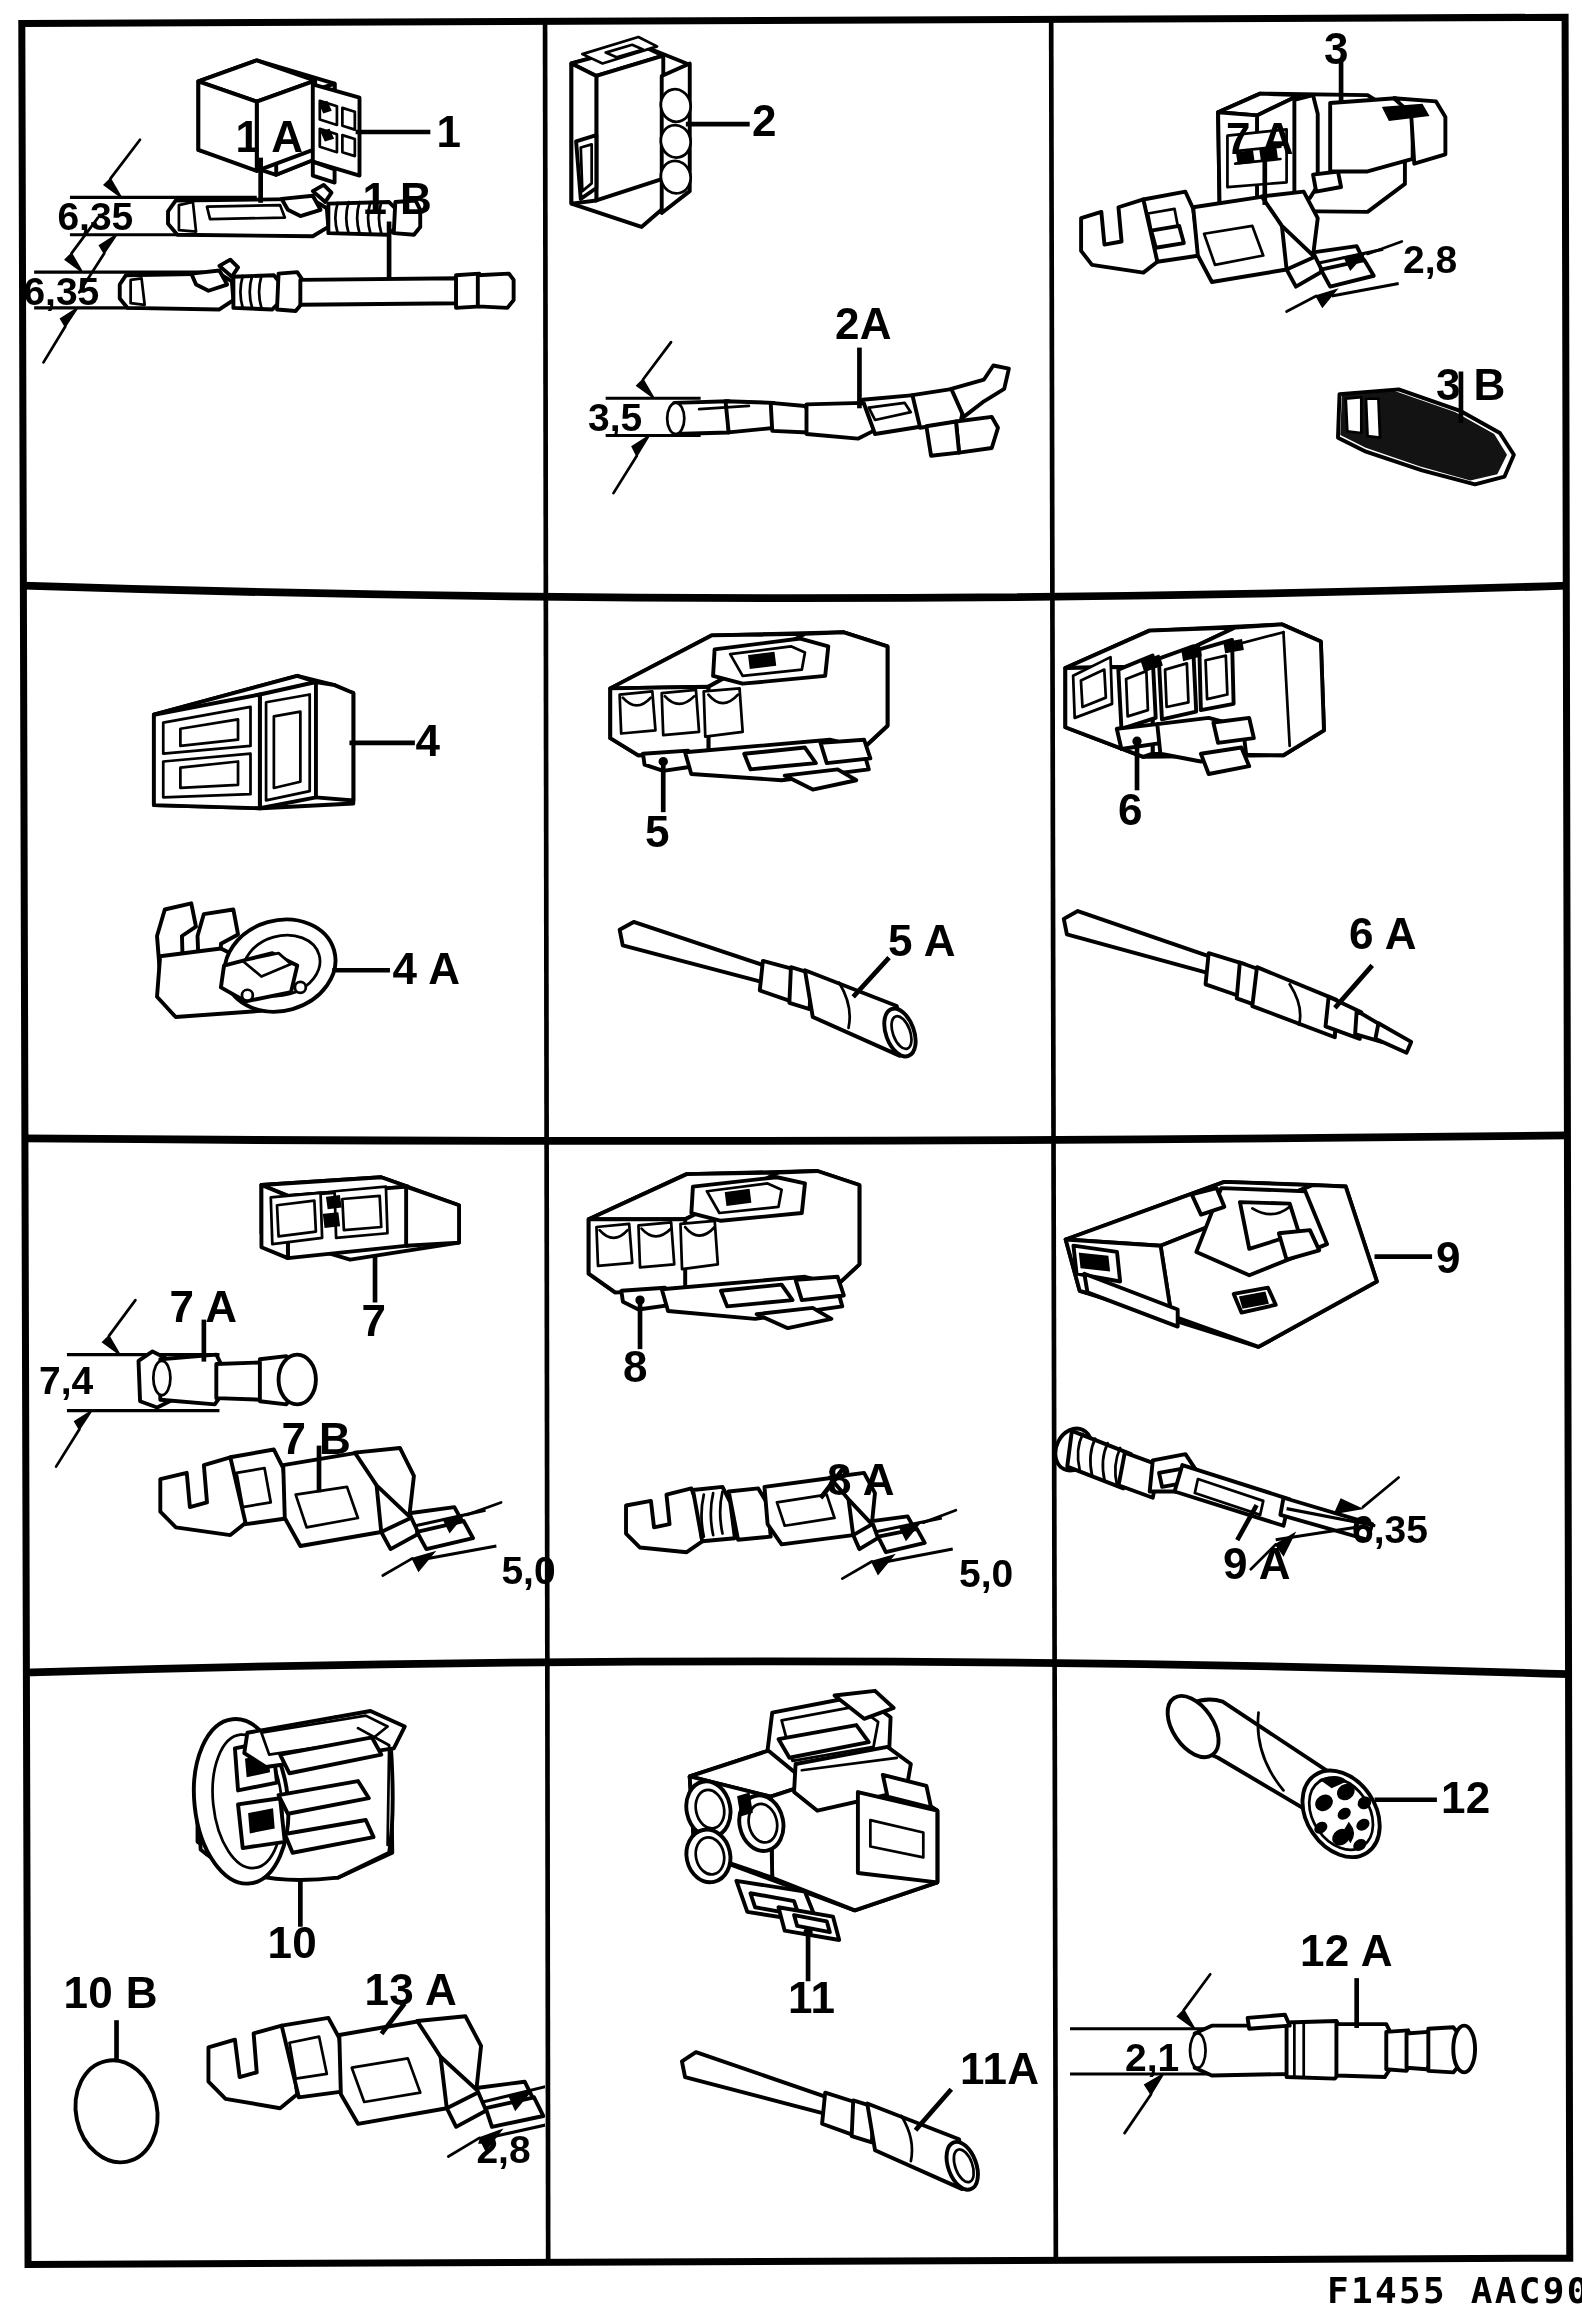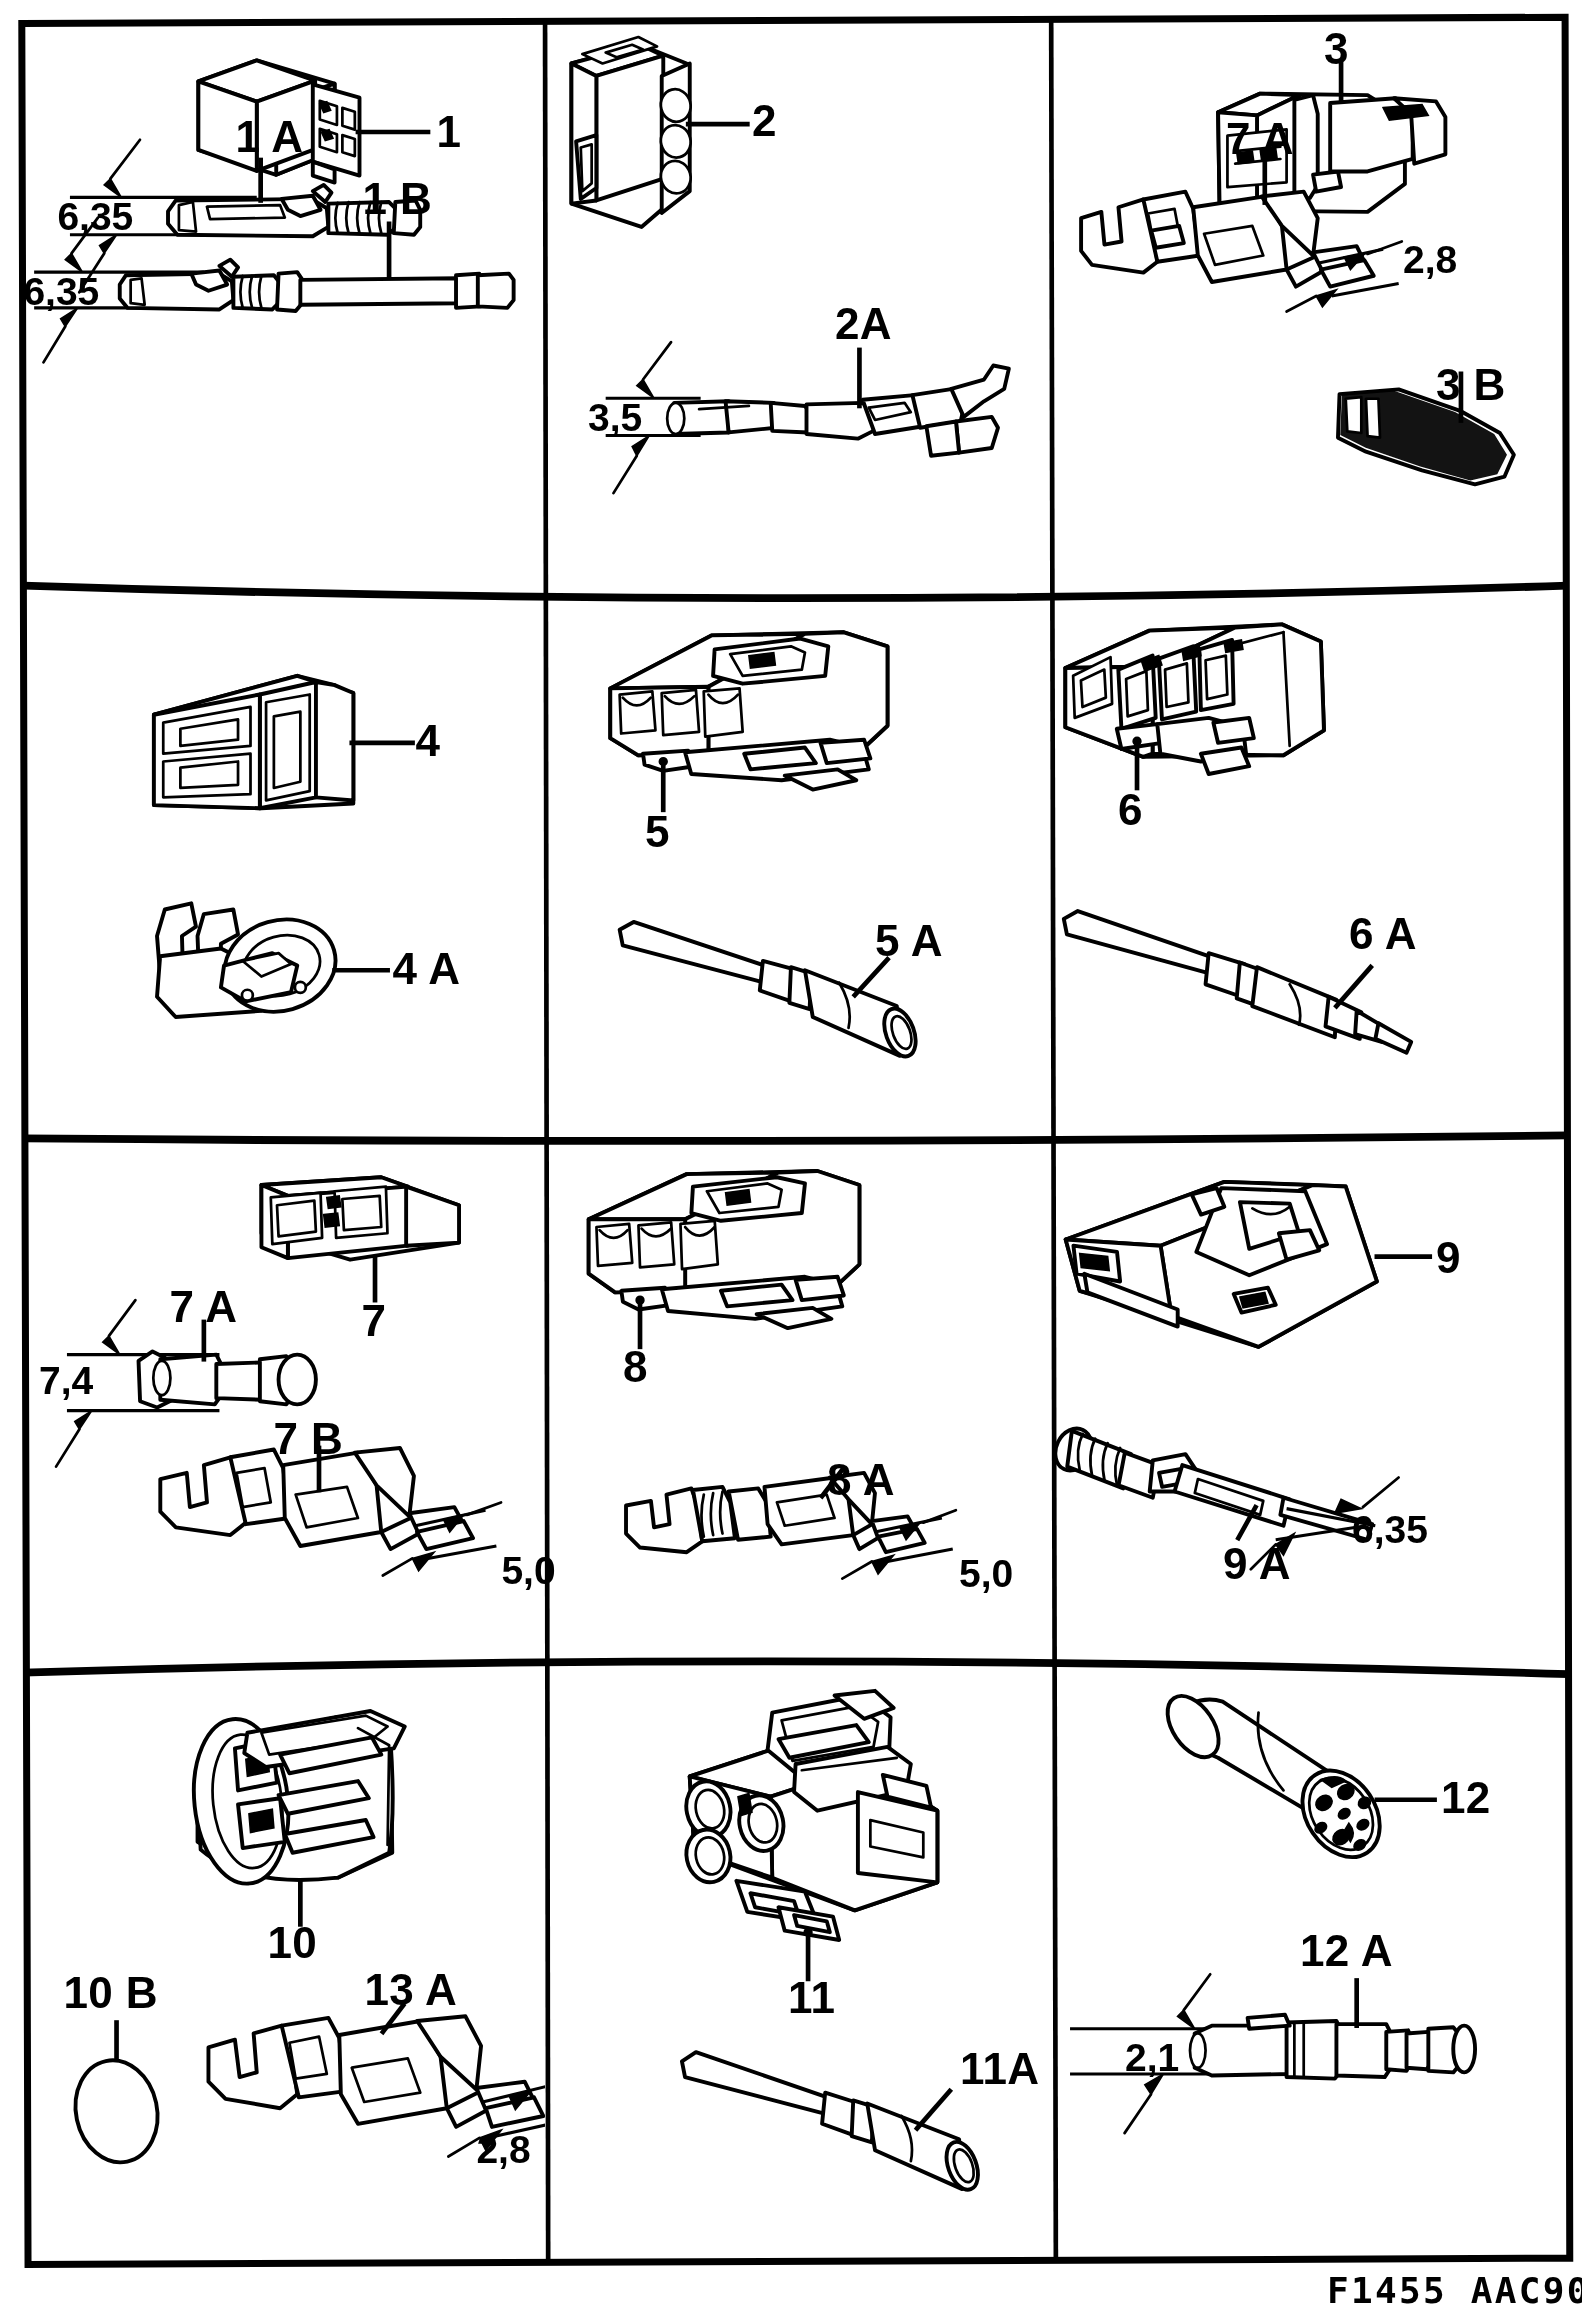--- a/index.html
+++ b/index.html
@@ -320,21 +320,21 @@
         <path class="ink-f" d="M312 470 L338 478 L336 524 L310 516 Z"></path>
         <path class="ink-f" d="M330 474 L448 520 L452 584 L340 534 Z"></path>
         <ellipse class="ink-f" cx="452" cy="554" rx="18" ry="32" transform="rotate(-20 452 554)"></ellipse>
         <ellipse class="ink-ff" cx="454" cy="554" rx="11" ry="22" transform="rotate(-20 454 554)"></ellipse>
         <path class="ink-thin" d="M374 490 Q392 520 386 548"></path>
         <path class="lead" d="M394 506 L436 460"></path>
       </g>
     </svg>
 
     <div class="lbl big" style="left:97px;top:209px;">5</div>
-    <div class="lbl big" style="left:327px;top:318px;">5 A</div>
+    <div class="lbl big" style="left:340px;top:318px;">5 A</div>
   </div>
 
   <div class="cell" style="left:1056px;top:601px;width:511px;height:536px;">
     <svg class="art" width="511" height="536" viewBox="0 0 656 688">
 
       <g>
         <path class="ink-f" d="M12 86 L120 38 L290 30 L340 52 L344 166 L292 198 L112 200 L12 162 Z"></path>
         <path class="ink-f" d="M12 86 L120 38 L230 34 L124 84 Z"></path>
         <path class="ink-f" d="M124 84 L230 34 L290 30 L340 52 L344 166 L292 198 L124 196 Z"></path>
         <path class="ink-f" d="M12 86 L124 84 L124 196 L112 200 L12 162 Z"></path>
@@ -430,21 +430,21 @@
         <path class="solid" d="M566 478 L540 484 L548 500 Z"></path>
         <path class="ink-thin" d="M570 478 L614 462"></path>
         <path class="solid" d="M528 526 L500 534 L508 550 Z"></path>
         <path class="ink-thin" d="M500 534 L462 556"></path>
         <path class="lead" d="M380 392 L380 446"></path>
       </g>
     </svg>
 
     <div class="lbl big" style="left:338px;top:156px;">7</div>
     <div class="lbl big" style="left:146px;top:142px;">7 A</div>
-    <div class="lbl big" style="left:250px;top:274px;">7 B</div>
+    <div class="lbl big" style="left:258px;top:274px;">7 B</div>
     <div class="lbl dim" style="left:15.6px;top:218px;">7,4</div>
     <div class="lbl dim" style="left:478px;top:408px;">5,0</div>
   </div>
 
   <div class="cell" style="left:548px;top:1143px;width:503px;height:529px;">
     <svg class="art" width="503" height="529" viewBox="0 0 646 680">
 
       <g>
         <path class="ink-f" d="M52 98 L178 40 L346 36 L400 54 L400 156 L370 184 L86 192 L52 168 Z"></path>
         <path class="ink-f" d="M52 98 L178 40 L296 38 L176 98 Z"></path>

